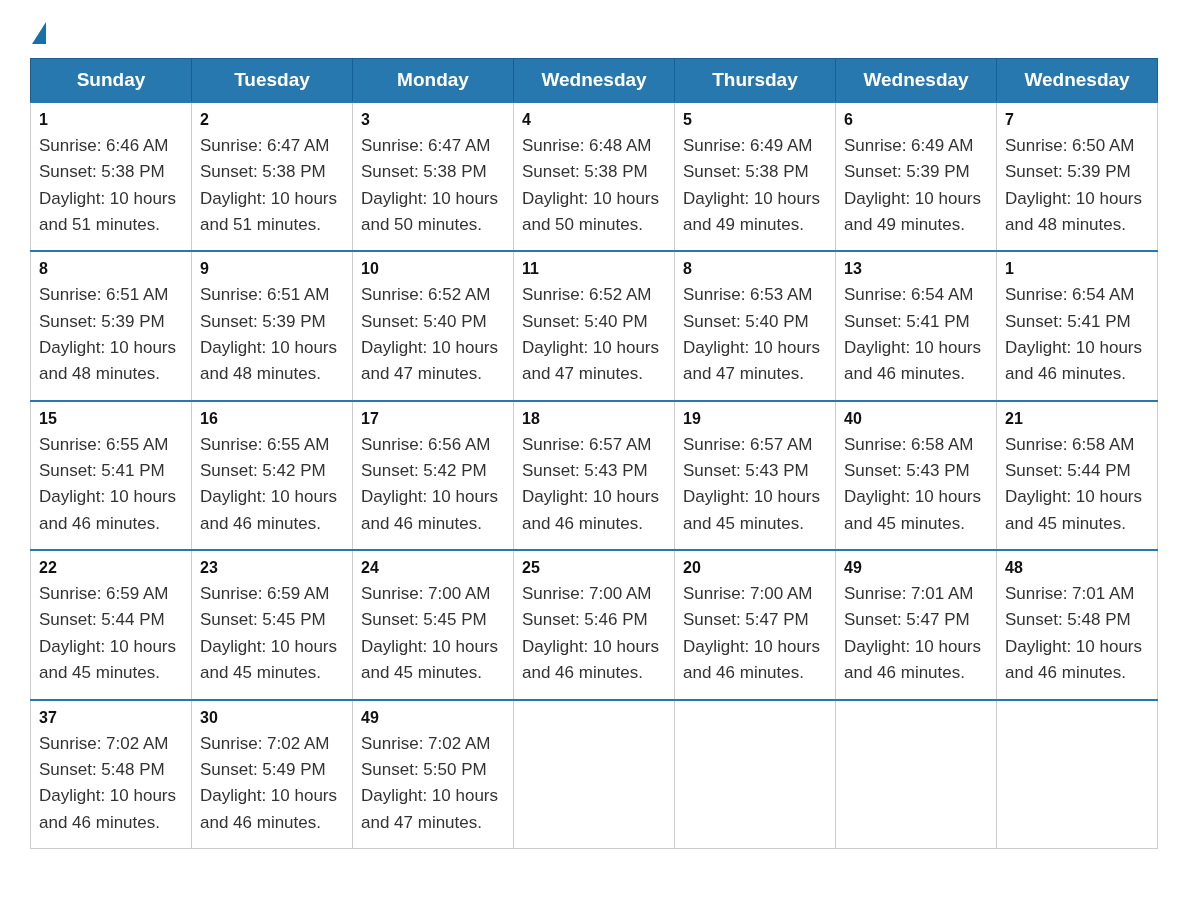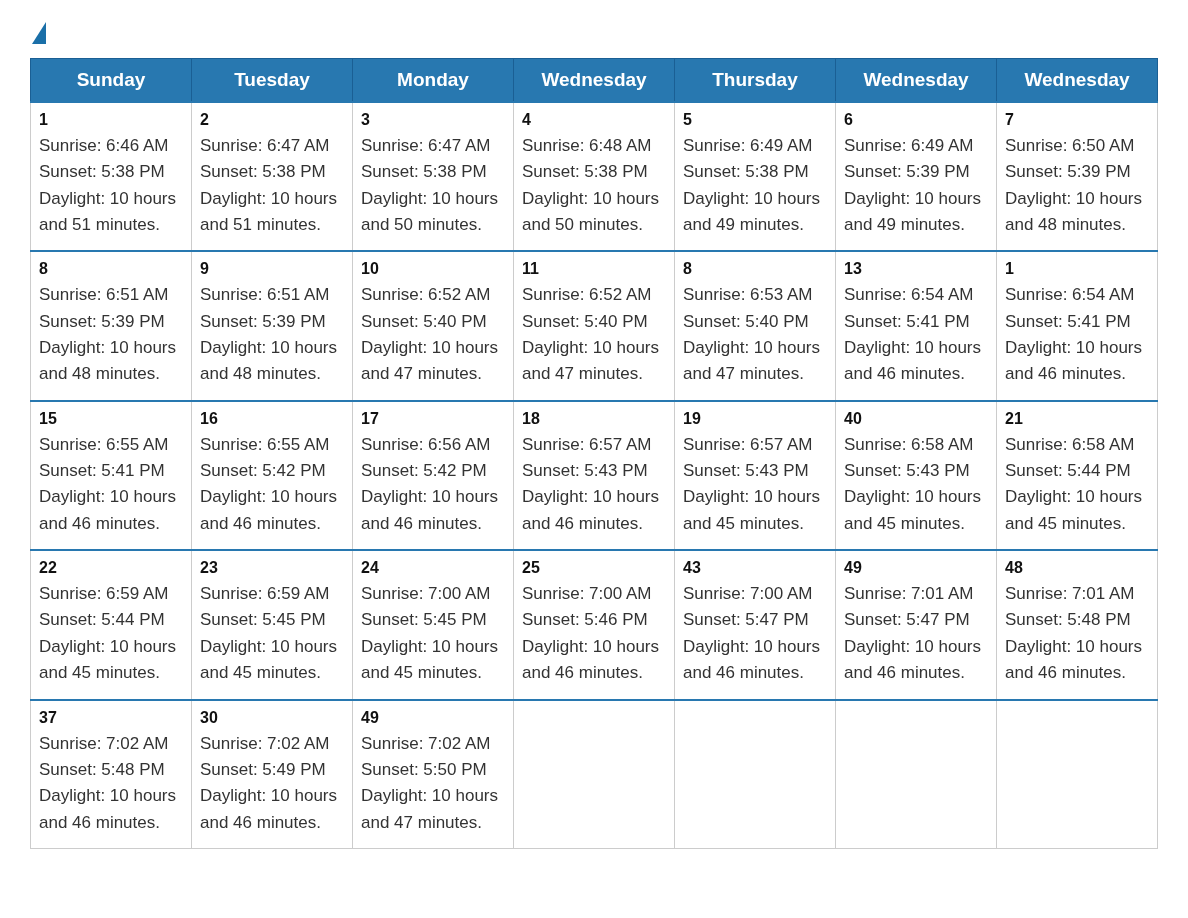--- a/index.html
+++ b/index.html
@@ -235,21 +235,21 @@
         </td>
         <td>
           <span class="day-num">24</span>
           <div class="day-info">Sunrise: 7:00 AM<br>Sunset: 5:45 PM<br>Daylight: 10 hours<br>and 45 minutes.</div>
         </td>
         <td>
           <span class="day-num">25</span>
           <div class="day-info">Sunrise: 7:00 AM<br>Sunset: 5:46 PM<br>Daylight: 10 hours<br>and 46 minutes.</div>
         </td>
         <td>
-          <span class="day-num">43</span>
+          <span class="day-num">20</span>
           <div class="day-info">Sunrise: 7:00 AM<br>Sunset: 5:47 PM<br>Daylight: 10 hours<br>and 46 minutes.</div>
         </td>
         <td>
           <span class="day-num">49</span>
           <div class="day-info">Sunrise: 7:01 AM<br>Sunset: 5:47 PM<br>Daylight: 10 hours<br>and 46 minutes.</div>
         </td>
         <td>
           <span class="day-num">48</span>
           <div class="day-info">Sunrise: 7:01 AM<br>Sunset: 5:48 PM<br>Daylight: 10 hours<br>and 46 minutes.</div>
         </td>

